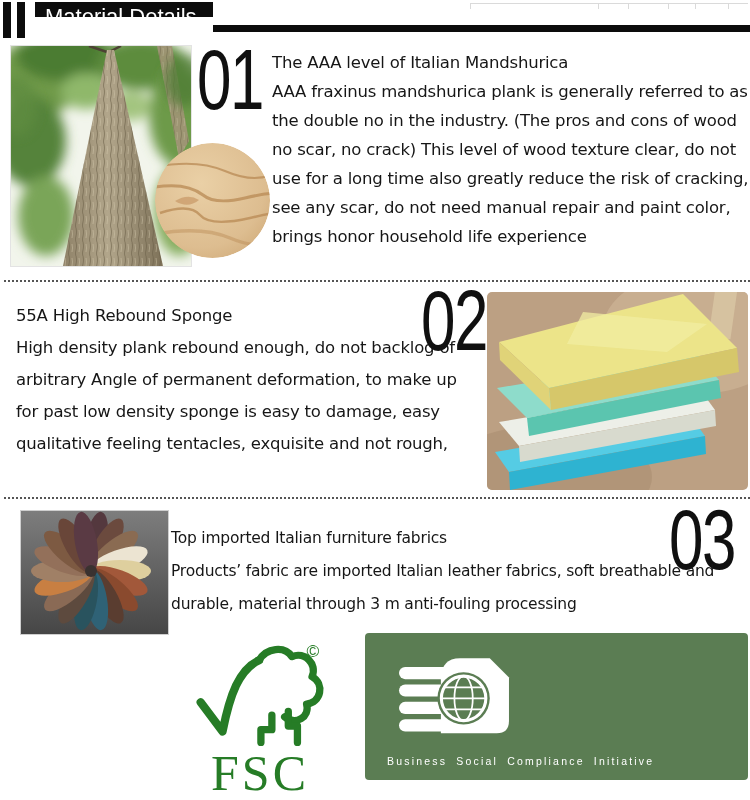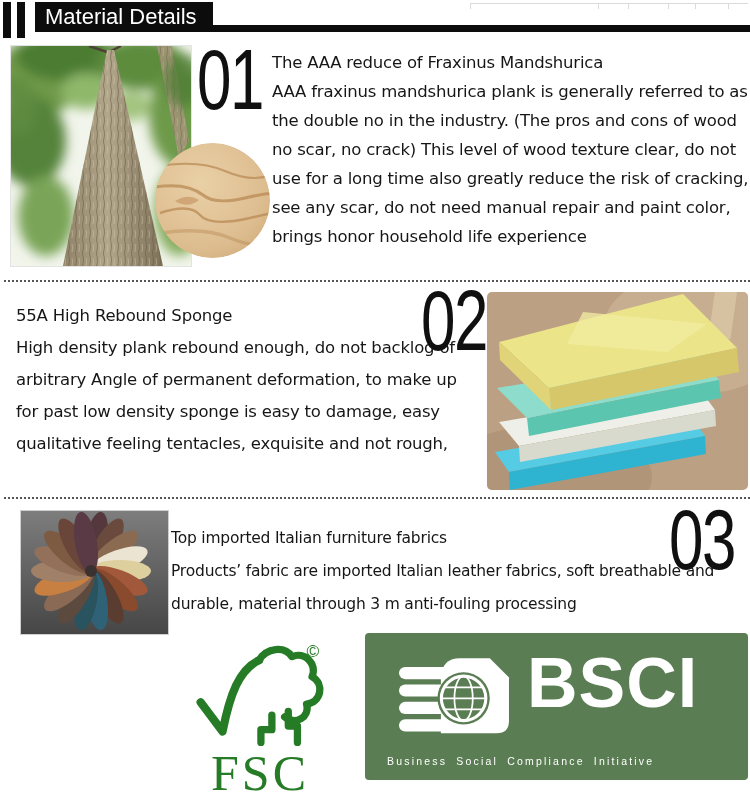--- a/index.html
+++ b/index.html
@@ -3,21 +3,21 @@
 <meta charset="utf-8">
 <style>
   html,body{margin:0;padding:0;background:#fff;}
   .page{position:relative;width:750px;height:800px;background:#fff;overflow:hidden;
         font-family:"DejaVu Sans",sans-serif;color:#141414;}
 
   
   .hdr{position:absolute;left:3px;top:2px;right:0;height:40px;display:flex;align-items:flex-start;}
   .hbar{width:8px;height:36px;background:var(--header-black,#0c0c0c);margin-right:6px;flex:none;}
   .htitle{background:var(--header-black,#0c0c0c);color:#fff;font-family:"Liberation Sans",sans-serif;
-          font-size:22px;line-height:30px;height:30px;padding:0 16px 0 10px;flex:none;margin-left:4px;}
+          font-size:22px;line-height:30px;height:15px;padding:0 16px 0 10px;flex:none;margin-left:4px;}
   .hline{flex:1;height:7px;background:var(--header-black,#0c0c0c);margin-top:23px;}
   .tgrid{position:absolute;left:470px;top:3px;width:278px;height:6px;border-top:1px solid #dadada;}
   .tgrid i{position:absolute;top:0;width:1px;height:5px;background:#dadada;}
 
   
   .num{position:absolute;font-family:"Liberation Sans",sans-serif;font-size:86px;font-weight:400;
        color:#101010;line-height:0.78;letter-spacing:-2px;transform:scaleX(0.72);transform-origin:0 0;}
   .tblock{position:absolute;}
   .tblock .ln{white-space:nowrap;font-size:16.5px;letter-spacing:-0.2px;color:#161616;}
   .dotsep{position:absolute;left:4px;right:0;height:0;border-top:2px dotted #555;}
@@ -131,21 +131,21 @@
         <path d="M-5,45 Q30,38 48,52 Q60,62 90,55 T120,52" stroke-width="3"></path>
         <path d="M5,70 Q35,60 45,72 T95,75 T120,70" stroke-width="2.5"></path>
         <path d="M-5,92 Q45,82 75,95 T120,95" stroke-width="3.5" opacity="0.6"></path>
         <path d="M20,58 Q33,50 44,57 Q33,66 20,58 Z" fill="#c49360" stroke="none" opacity="0.85"></path>
       </g>
     </svg>
   </div>
 
   <div class="num num1">01</div>
   <div class="tblock s1-text">
-    <div class="ln">The AAA reduce of Fraxinus Mandshurica</div>
+    <div class="ln">The AAA level of Italian Mandshurica</div>
     <div class="ln">AAA fraxinus mandshurica plank is generally referred to as</div>
     <div class="ln">the double no in the industry. (The pros and cons of wood</div>
     <div class="ln">no scar, no crack) This level of wood texture clear, do not</div>
     <div class="ln">use for a long time also greatly reduce the risk of cracking,</div>
     <div class="ln">see any scar, do not need manual repair and paint color,</div>
     <div class="ln">brings honor household life experience</div>
   </div>
 
   <div class="dotsep sep1"></div>
 
@@ -243,17 +243,16 @@
       </g>
       <circle cx="90" cy="60" r="30" fill="var(--bsci-green,#5b7d53)"></circle>
       <g fill="none" stroke="#fff">
         <circle cx="90" cy="60" r="25.5" stroke-width="3.5"></circle>
         <ellipse cx="90" cy="60" rx="10.5" ry="25.5" stroke-width="2"></ellipse>
         <path d="M64.5,60 H115.5" stroke-width="2"></path>
         <path d="M68,47.5 H112" stroke-width="2"></path>
         <path d="M68,72.5 H112" stroke-width="2"></path>
       </g>
     </svg>
-    <div class="bsci-label">BSCI</div>
     <div class="bsci-tagline">Business Social Compliance Initiative</div>
   </div>
 
 </div>
 
 </body></html>

